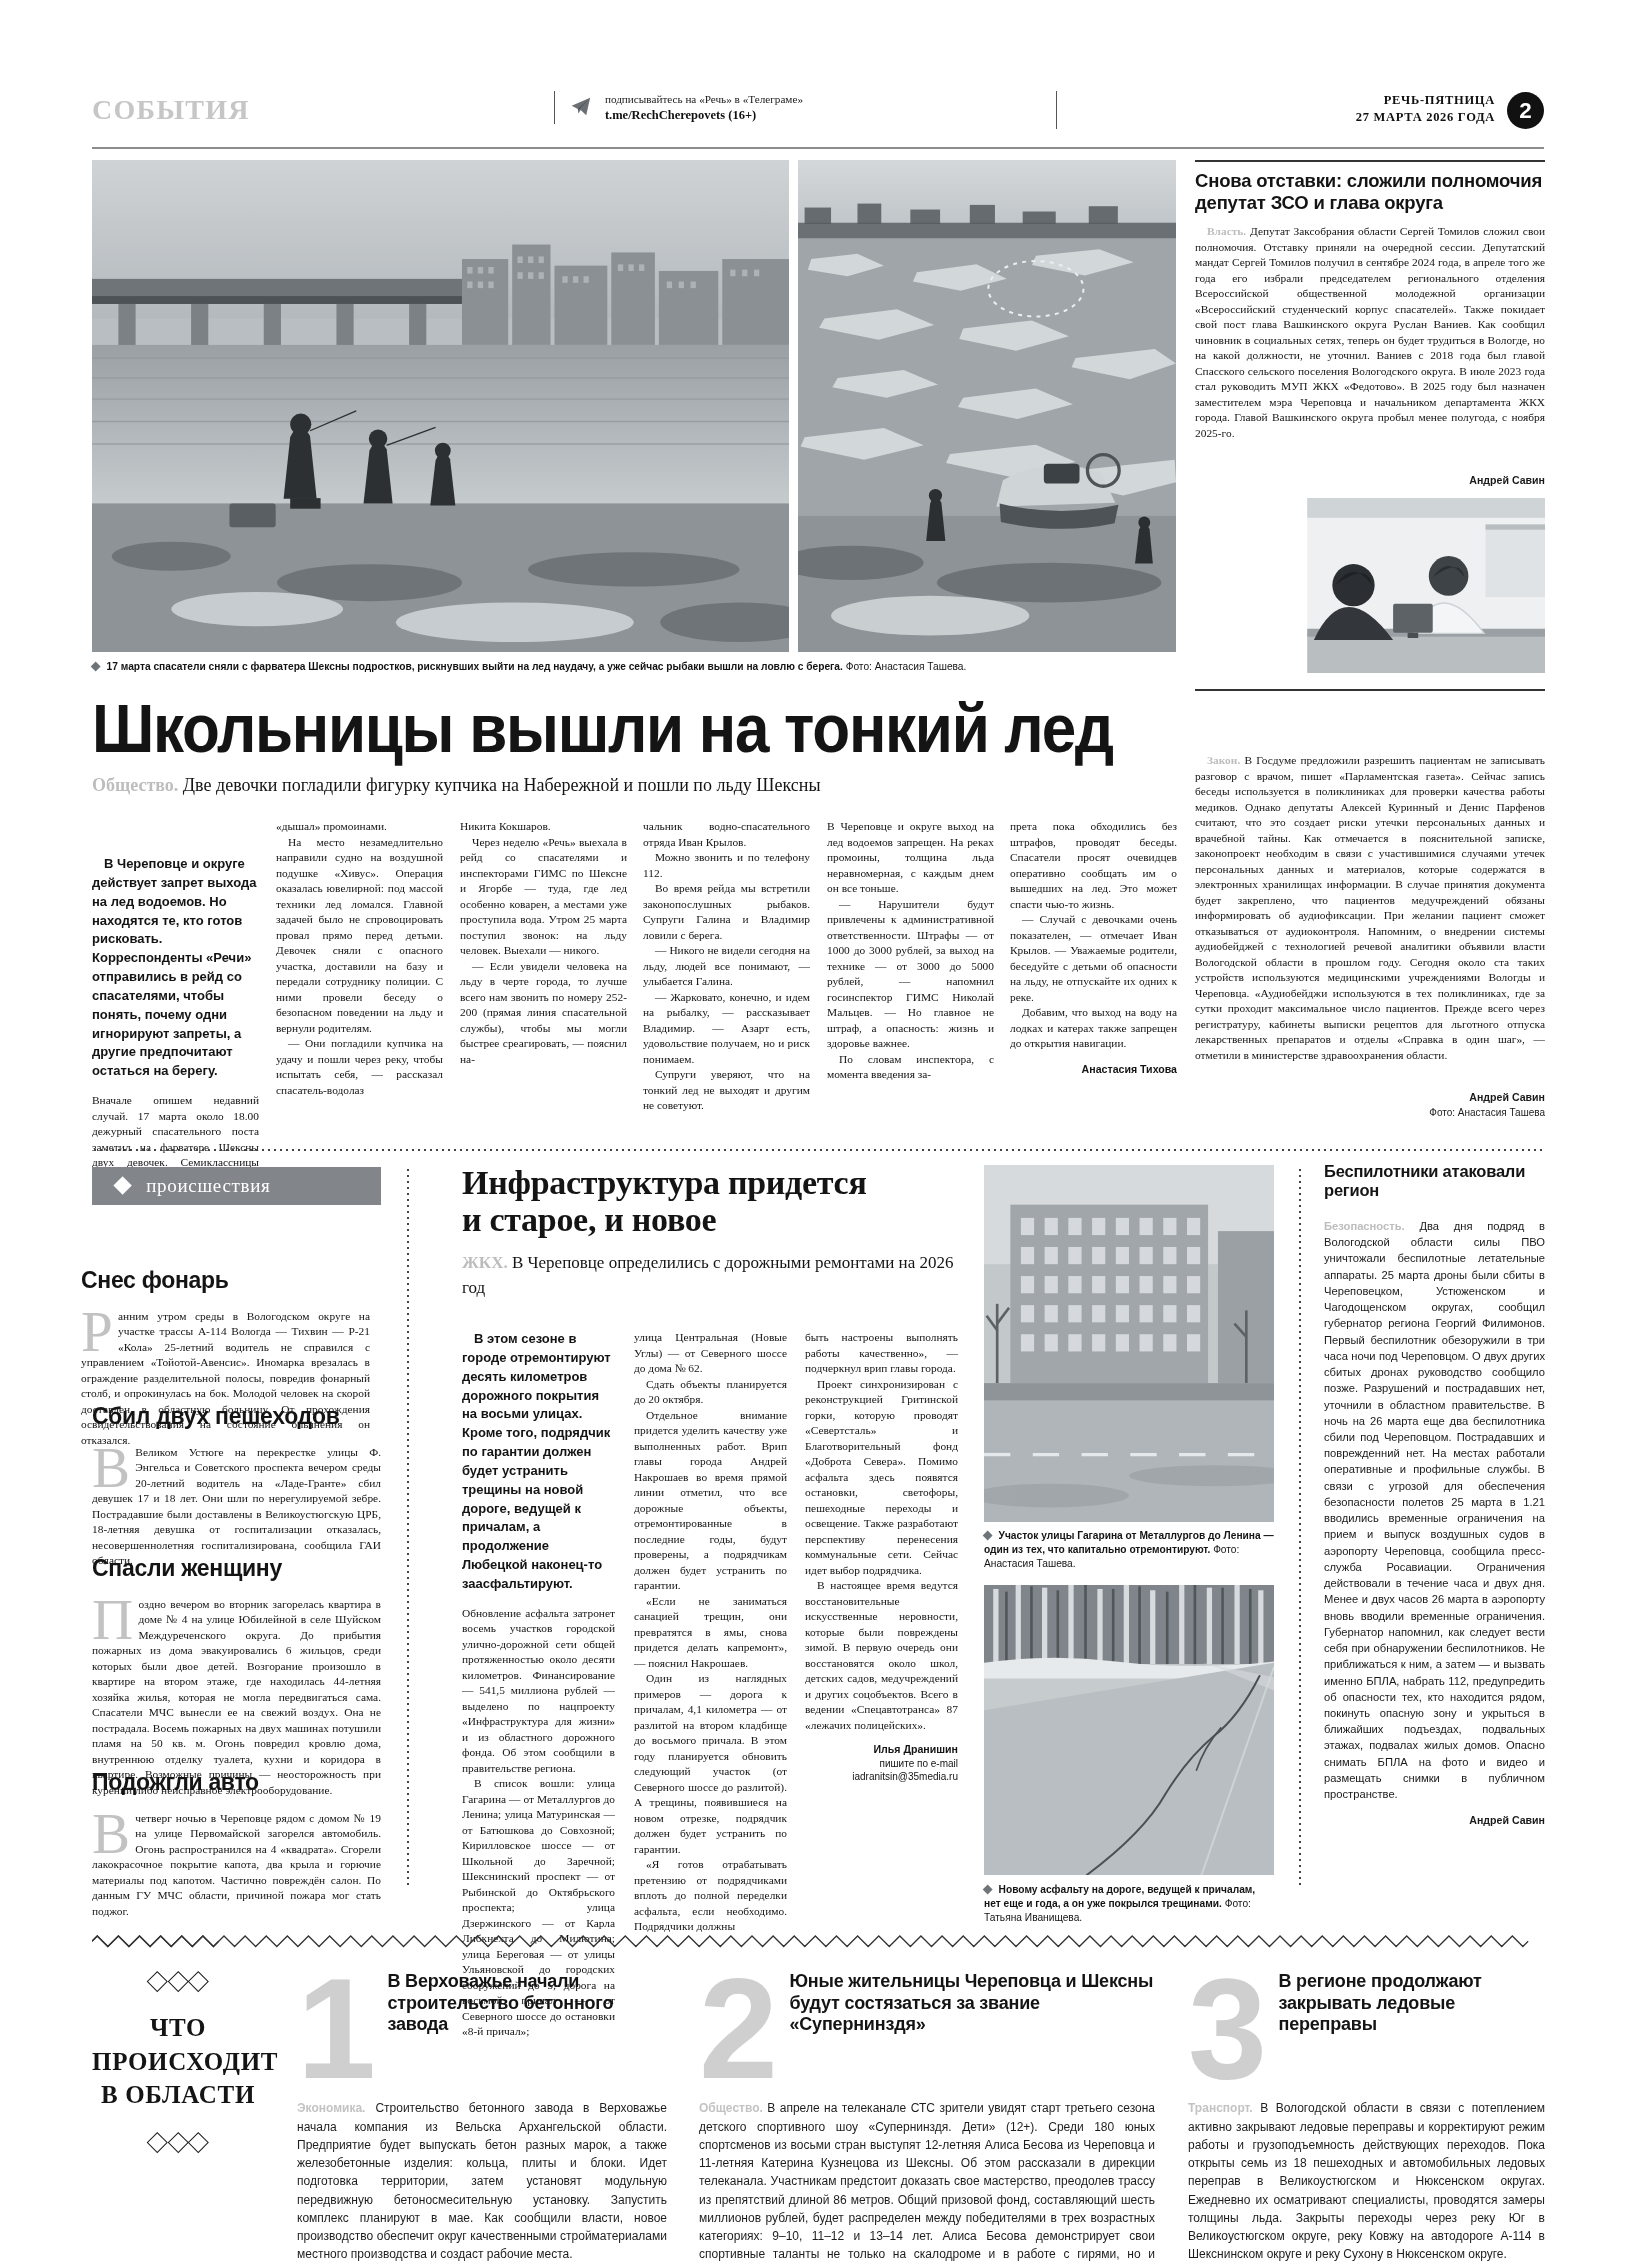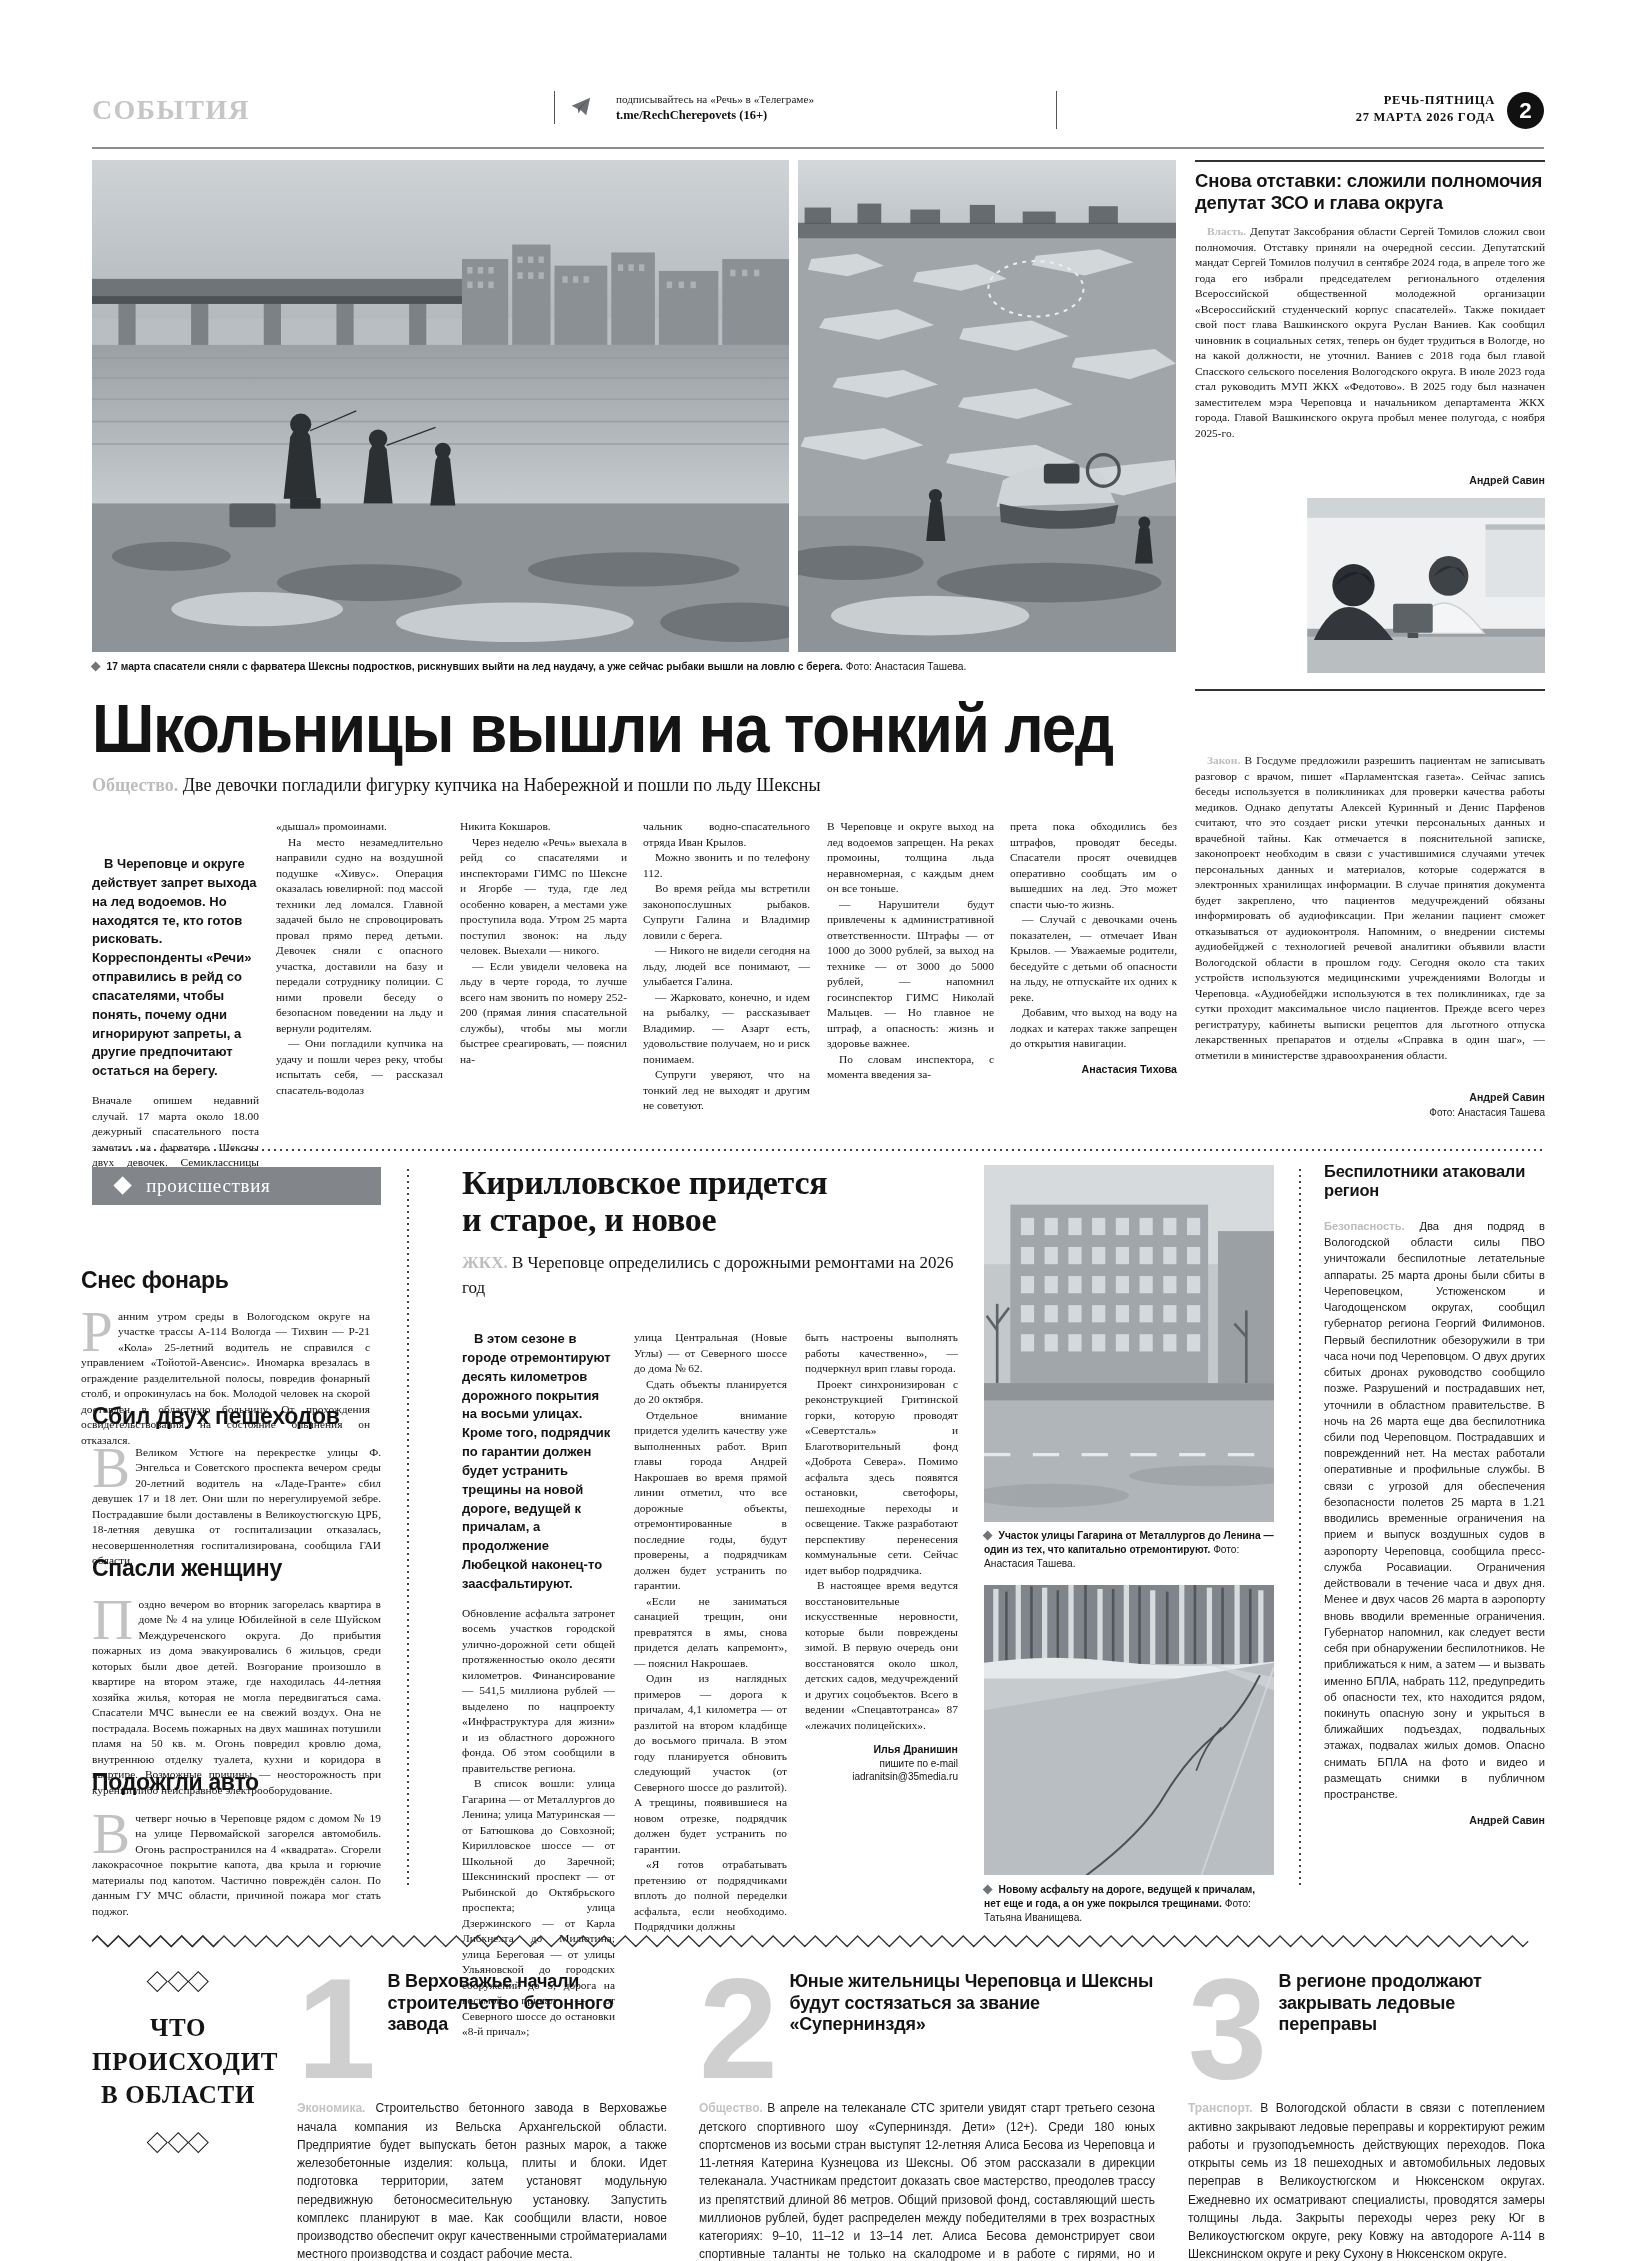--- a/index.html
+++ b/index.html
@@ -18,21 +18,21 @@
     position: absolute; left: 92px; top: 91px; width: 1452px; height: 57px;
     display: flex; align-items: flex-start;
   }
   .mh-section {
     font-family: "Liberation Serif", serif;
     font-weight: bold; font-size: 28px; letter-spacing: 1.3px;
     color: #c6c6c6; line-height: 1; padding-top: 5.3px;
     width: 462px;
   }
   .mh-tg {
-    width: 502px; display: flex; gap: 24px; align-items: flex-start;
+    width: 502px; display: flex; gap: 13px; align-items: flex-start;
     border-left: 1.3px solid #555; padding-left: 14.5px; padding-top: 1.3px;
   }
   .tg-icon { width: 22.4px; height: 22.4px; flex: 0 0 22.4px; margin-top: 2.6px; }
   .tg-lines { line-height: 1.35; }
   .tg-l1 { font-size: 11.2px; color: #222; font-family: "Liberation Serif", serif;}
   .tg-l2 { font-size: 12.5px; font-weight: bold; color: #111; font-family: "Liberation Serif", serif;}
   .mh-right {
     flex: 1; display: flex; justify-content: flex-end; align-items: flex-start;
     gap: 12px; border-left: 1.3px solid #555; padding-left: 13.2px; padding-top: 1.3px;
   }
@@ -467,21 +467,21 @@
   <div style="position:absolute; left:92px; top:1769px; width:289px;">
     <div class="inc-h">Подожгли авто</div>
     <div class="col" style="position:relative; left:0; top:0; width:289px; margin-top:14.5px;">
       <p class="noind"><span class="dropcap">В</span><span>четверг ночью в Череповце рядом с домом № 19 на улице Первомайской загорелся автомобиль. Огонь распространился на 4 «квадрата». Сгорели лакокрасочное покрытие капота, два крыла и горючие материалы под капотом. Частично повреждён салон. По данным ГУ МЧС области, причиной пожара мог стать поджог.</span></p>
     </div>
   </div>
 
   <div class="vdots" style="left:407px; top:1167px; height:718px;"></div>
 
   <div class="feat-h" style="position:absolute; left:462px; top:1165px; width:502px;">
-    <div>Кирилловское придется</div>
+    <div>Инфраструктура придется</div>
     <div>и старое, и новое</div>
   </div>
   <div class="feat-sub" style="position:absolute; left:462px; top:1251px; width:502px;">
     <span class="rubric">ЖКХ.</span>
     <span>В Череповце определились с дорожными ремонтами на 2026 год</span>
   </div>
 
   <div class="col" style="left:462px; top:1330px; width:153px; height:548px;">
     <p class="lead">В этом сезоне в городе отремонтируют десять километров дорожного покрытия на восьми улицах. Кроме того, подрядчик по гарантии должен будет устранить трещины на новой дороге, ведущей к причалам, а продолжение Любецкой наконец-то заасфальтируют.</p>
     <p class="noind" style="margin-top:12px;">Обновление асфальта затронет восемь участков городской улично-дорожной сети общей протяженностью около десяти километров. Финансирование — 541,5 миллиона рублей — выделено по нацпроекту «Инфраструктура для жизни» и из областного дорожного фонда. Об этом сообщили в правительстве региона.</p>

